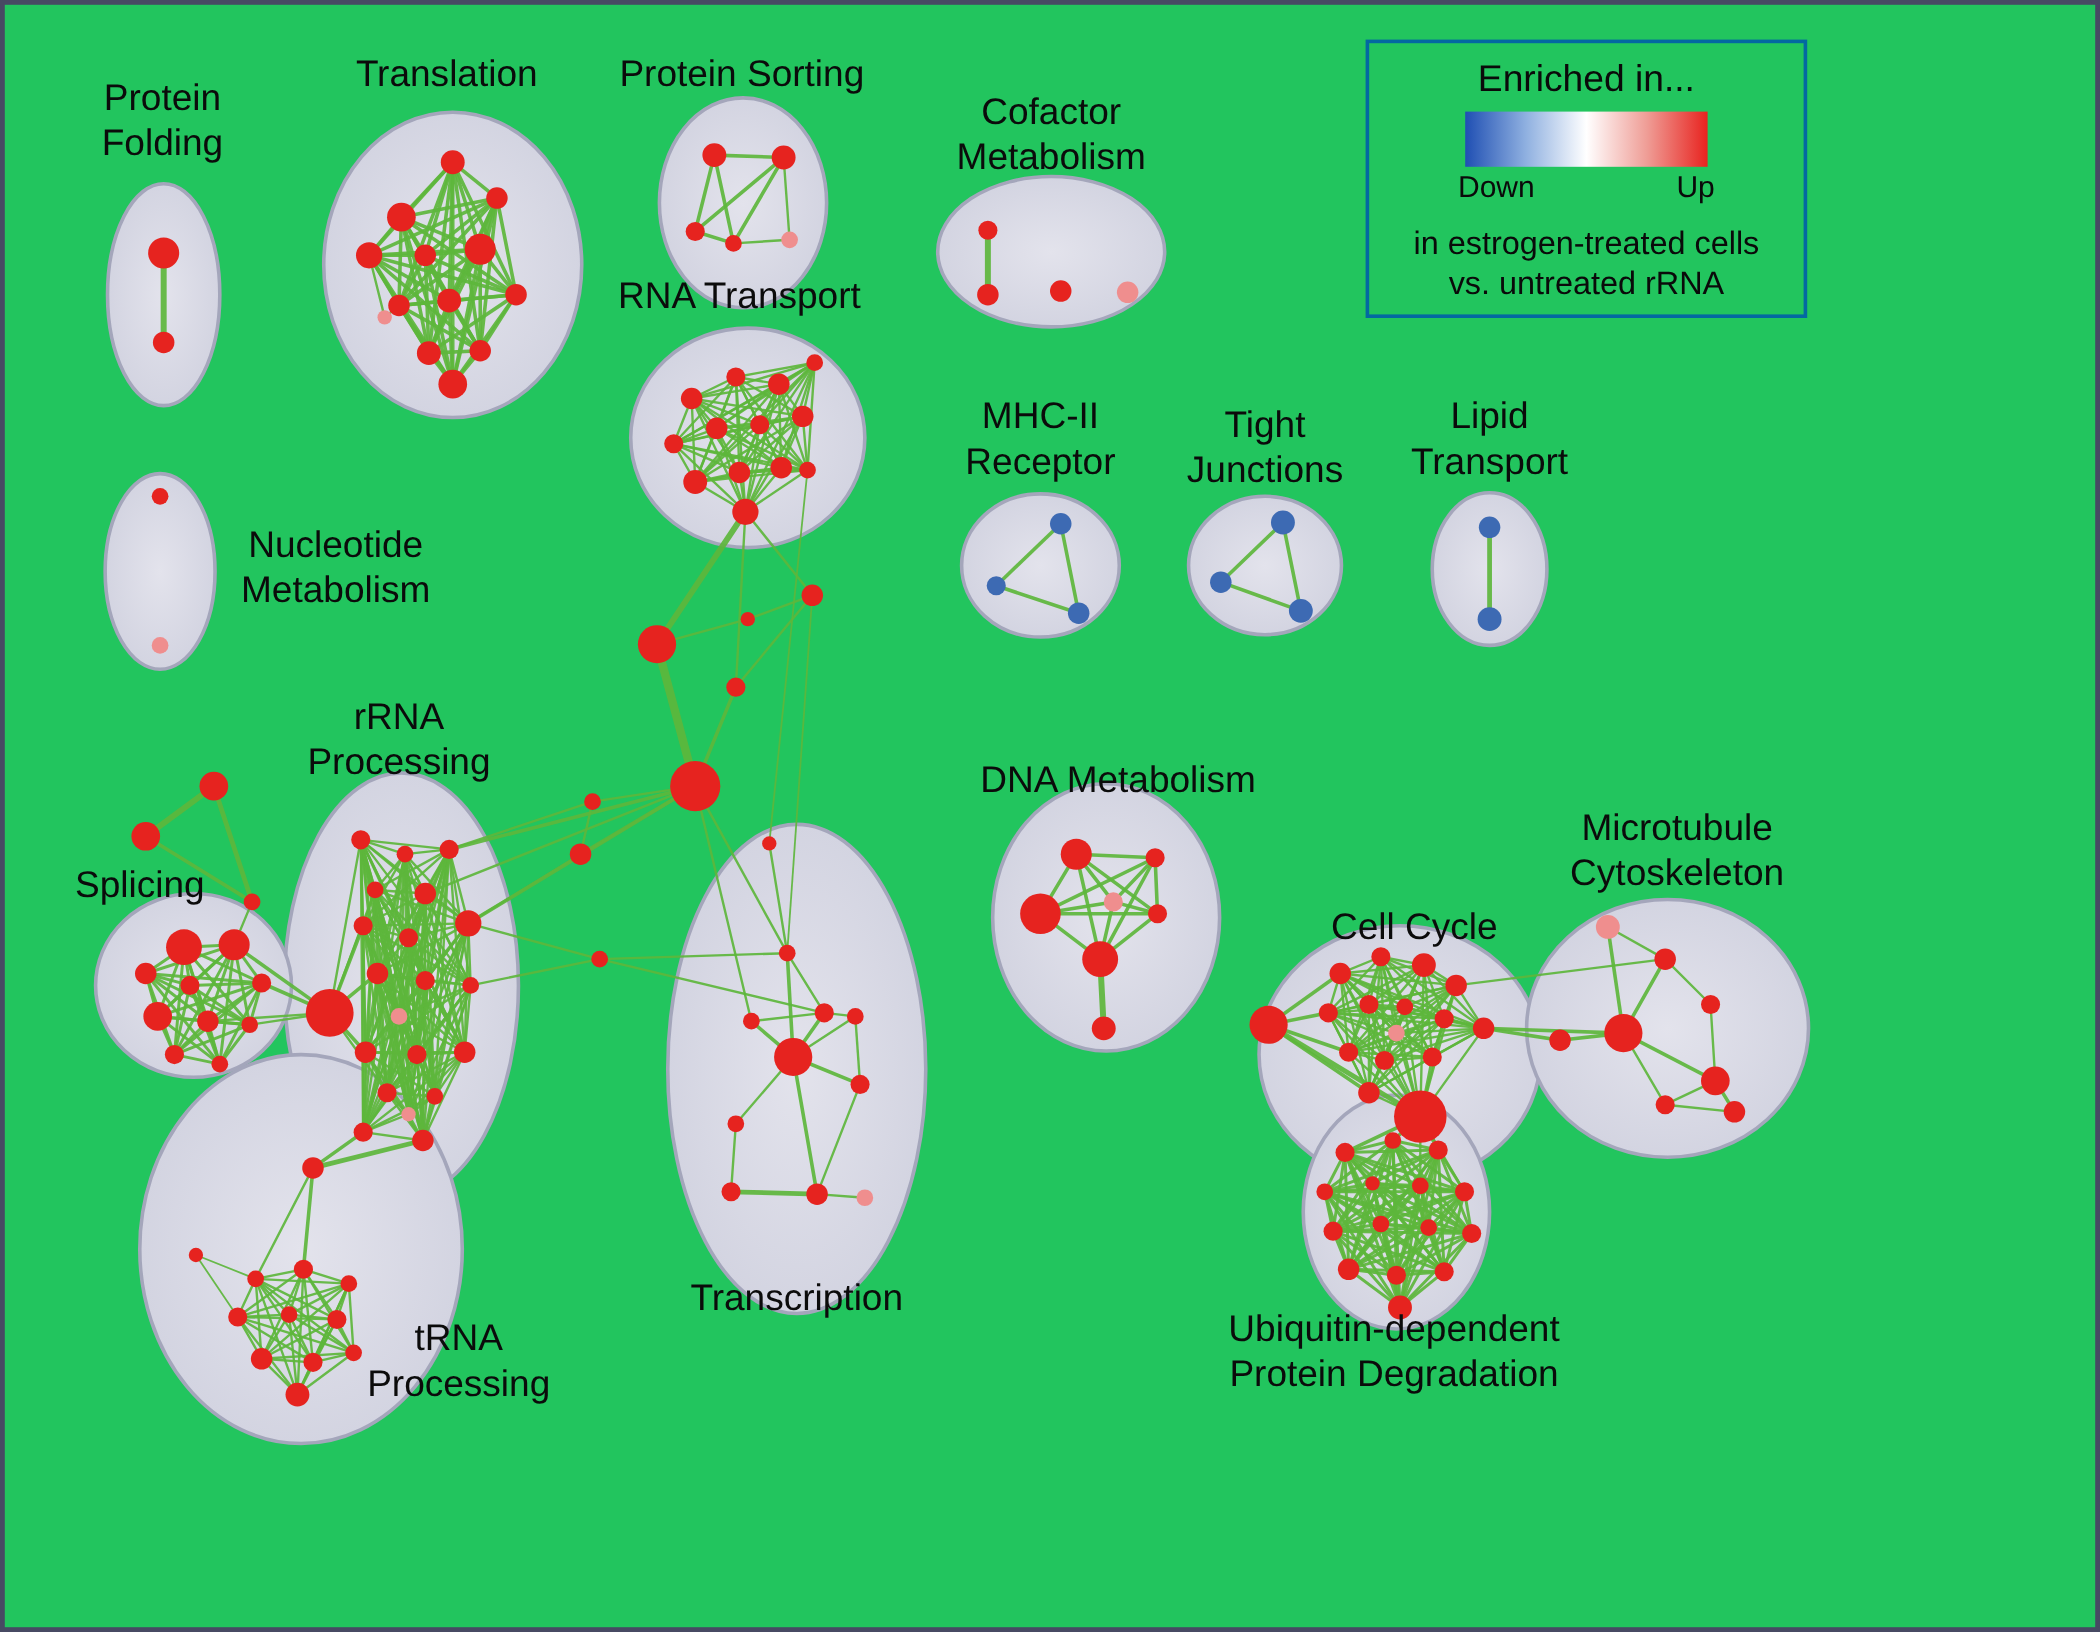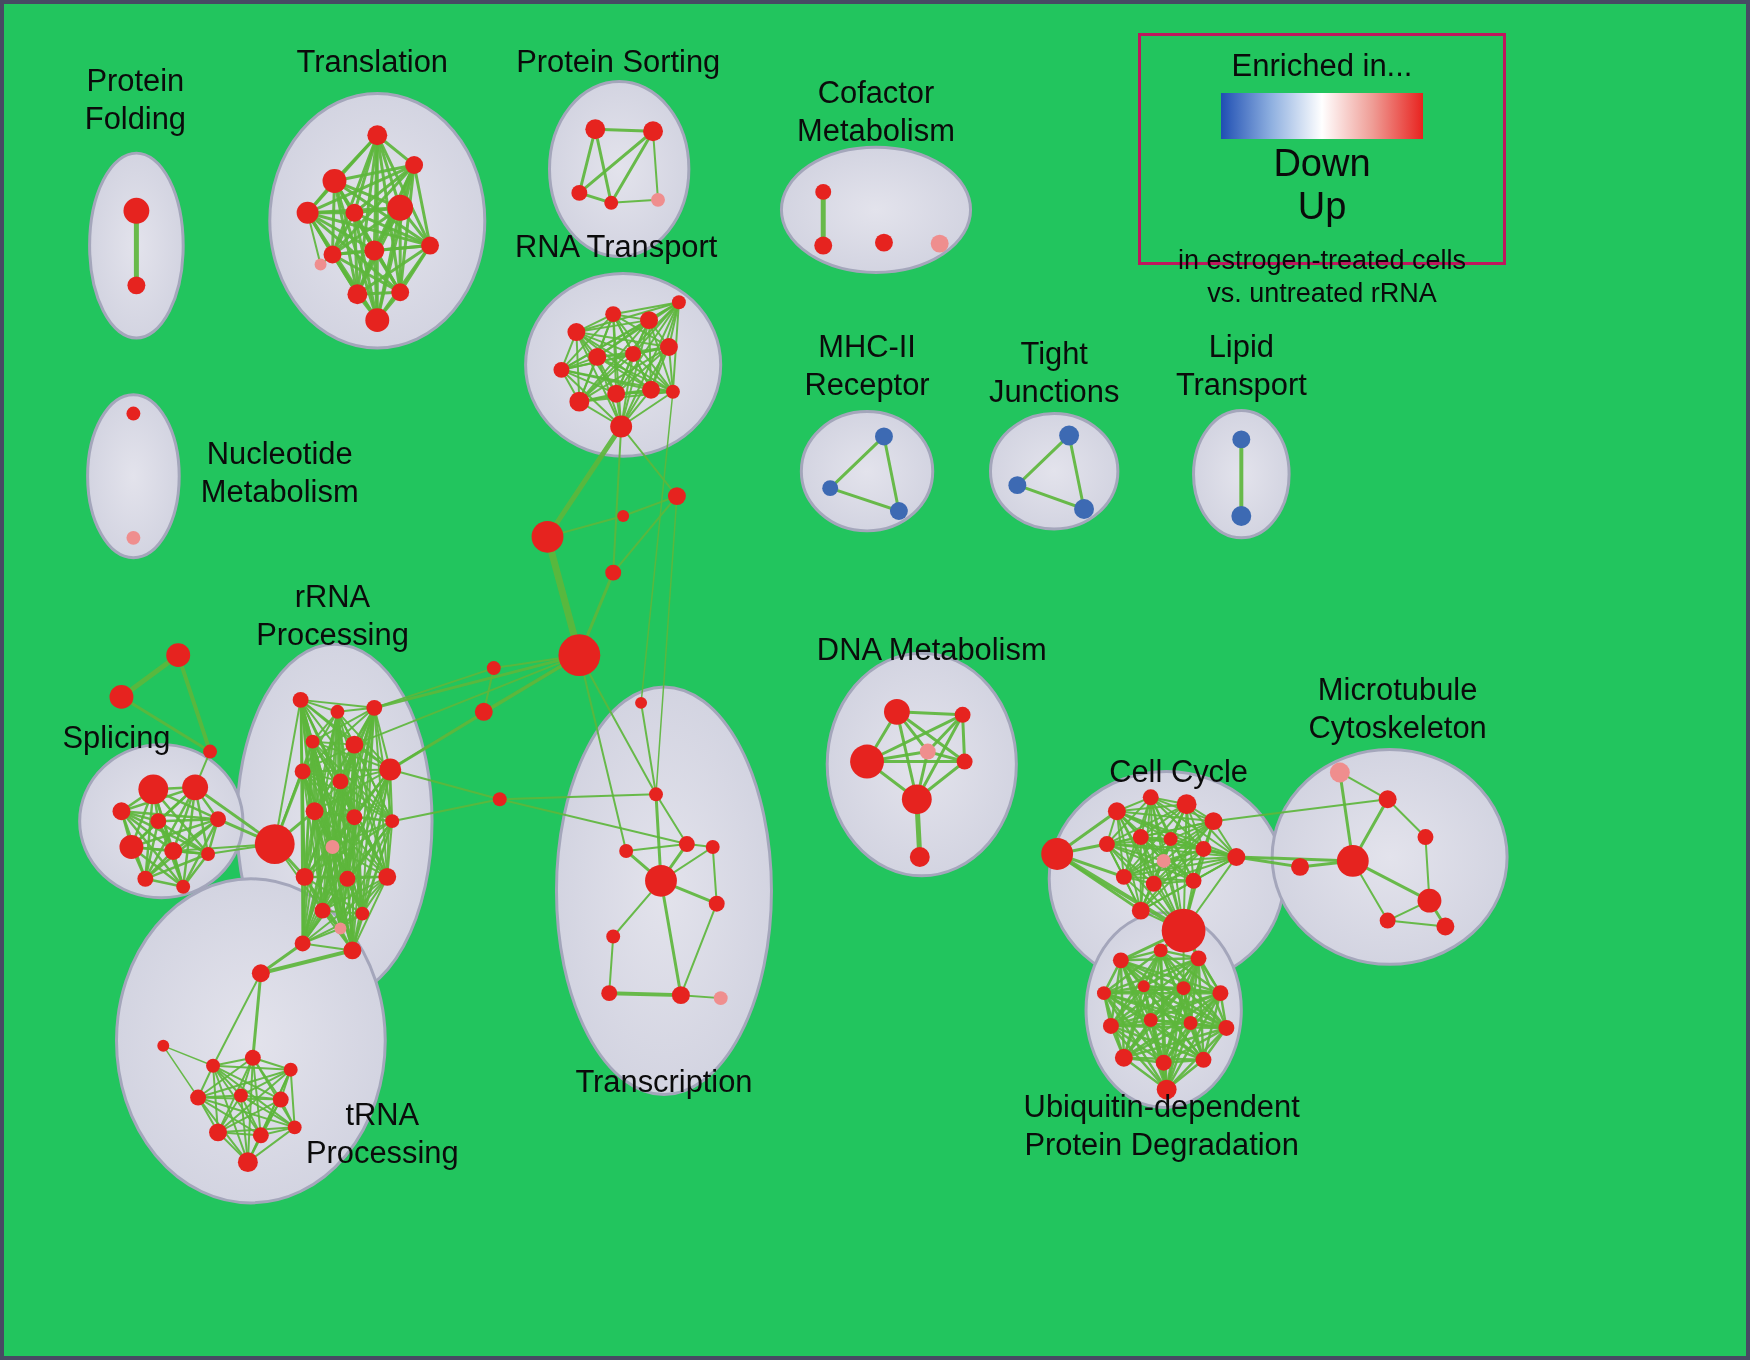--- a/index.html
+++ b/index.html
@@ -10,27 +10,27 @@
     border:4px solid #474a63;
     box-sizing:border-box;
     overflow:hidden;
     font-family:"Liberation Sans",sans-serif;
   }
   .page svg{position:absolute;left:0;top:0;width:100%;height:100%;}
   svg text{font-family:"Liberation Sans",sans-serif;}
   .cluster-label{font-size:31px;fill:#0b0b0b;}
   .legend{
     position:absolute;left:1134px;top:29px;width:368px;height:232px;
-    border:3px solid #be185d;
+    border:3px solid #0369a1;
     box-sizing:border-box;
     text-align:center;color:#0a0a0a;
   }
   .legend-title{font-size:31px;margin-top:12px;}
   .legend-gradient{width:202px;height:46px;margin:9px auto 0;}
-  .legend-du{width:214px;margin:3px auto 0;display:flex;justify-content:space-between;font-size:38px;flex-direction:column;}
+  .legend-du{width:214px;margin:3px auto 0;display:flex;justify-content:space-between;font-size:25px;}
   .legend-note{font-size:27px;line-height:33px;}
   .legend-note.first{margin-top:16px;}
 </style>
 </head>
 <body>
 
 <div class="page" style="background: #22c55e; border-color: rgb(71, 74, 99);">
   <svg viewBox="0 0 1750 1360" preserveAspectRatio="none">
       <defs>
         <radialGradient id="eg">

